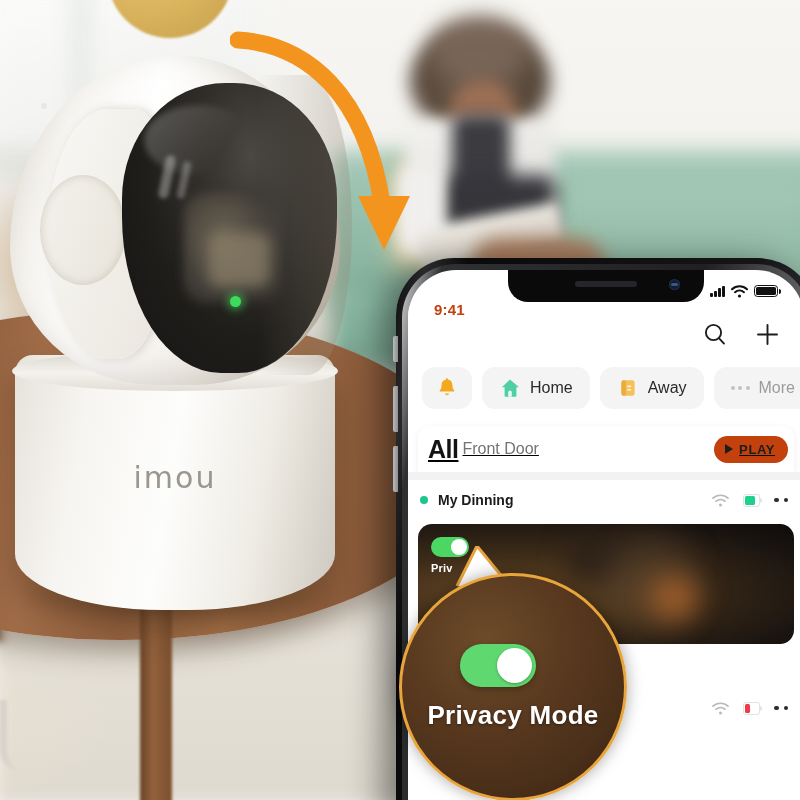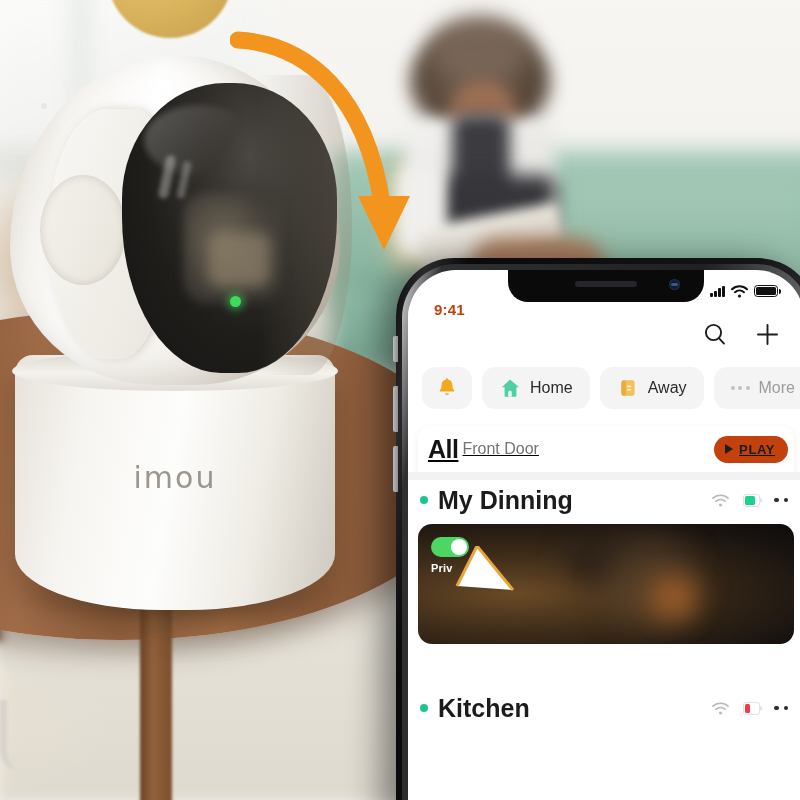--- a/index.html
+++ b/index.html
@@ -361,21 +361,21 @@
   }
   .play-txt { font-size:13px; font-weight:600; color:#1d1d1d; letter-spacing:.6px; }
 
   .listsep { height:8px; background:#f2f2f2; }
 
   .devrow {
     display:flex; align-items:center; height:40px; padding:0 16px 0 12px;
     background:#fff;
   }
   .dev-dot { width:8px; height:8px; border-radius:50%; background:#1ec48e; margin-right:10px; }
-  .dev-name { font-size:25px; font-weight:600; color:#1b1b1b; }
+  .dev-name { font-size:14px; font-weight:600; color:#1b1b1b; }
   .dev-right { margin-left:auto; display:flex; align-items:center; gap:14px; }
   .mini-batt {
     width:17px; height:13px; border:1.5px solid #e3e3e3; border-radius:3px;
     position:relative; padding:1px; background:#fff;
   }
   .mini-batt::after{content:"";position:absolute;right:-3px;top:3.4px;width:2px;height:5px;background:#e3e3e3;border-radius:0 2px 2px 0;}
   .mini-batt i { display:block; height:100%; border-radius:1.5px; }
   .dots2 { display:flex; gap:5px; }
   .dots2 i { width:4.5px;height:4.5px;border-radius:50%;background:#2b2b2b;display:block; }
 
@@ -645,14 +645,20 @@
       </div>
     </div>
   </div>
 
   <svg class="mag-pointer" viewBox="0 0 60 48">
     <polygon points="22,0 58,44 2,40" fill="#ffffff"></polygon>
     <polyline points="22,0 58,44" fill="none" stroke="#e8a53c" stroke-width="3"></polyline>
     <polyline points="22,0 2,40" fill="none" stroke="#e8a53c" stroke-width="3"></polyline>
   </svg>
 
+  <div class="magnifier">
+    <div class="mag-toggle">
+        <i></i>
+      </div>
+    <div class="mag-text">Privacy  Mode</div>
+  </div>
 
 </div>
 
 </body></html>

